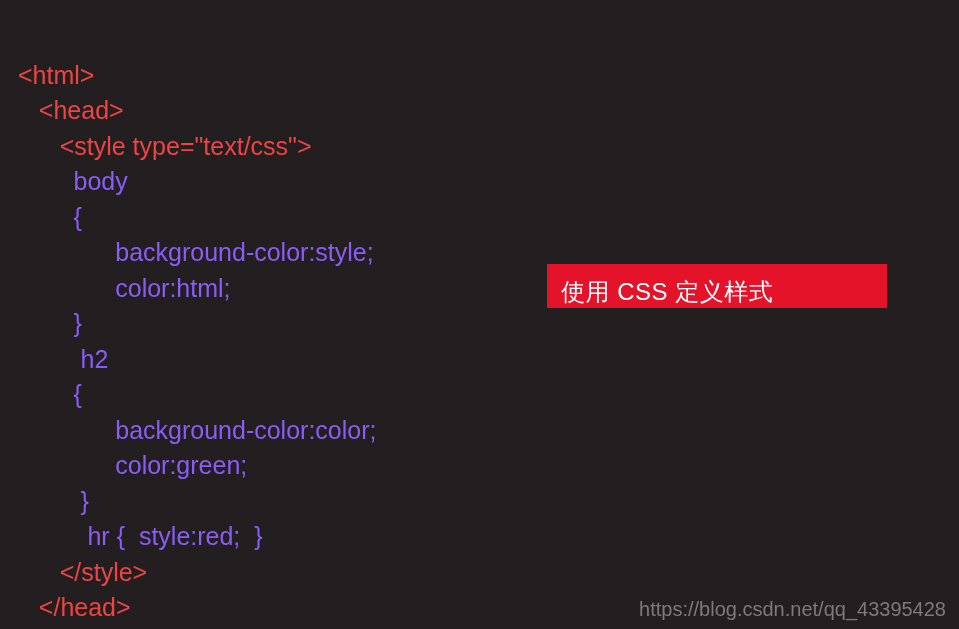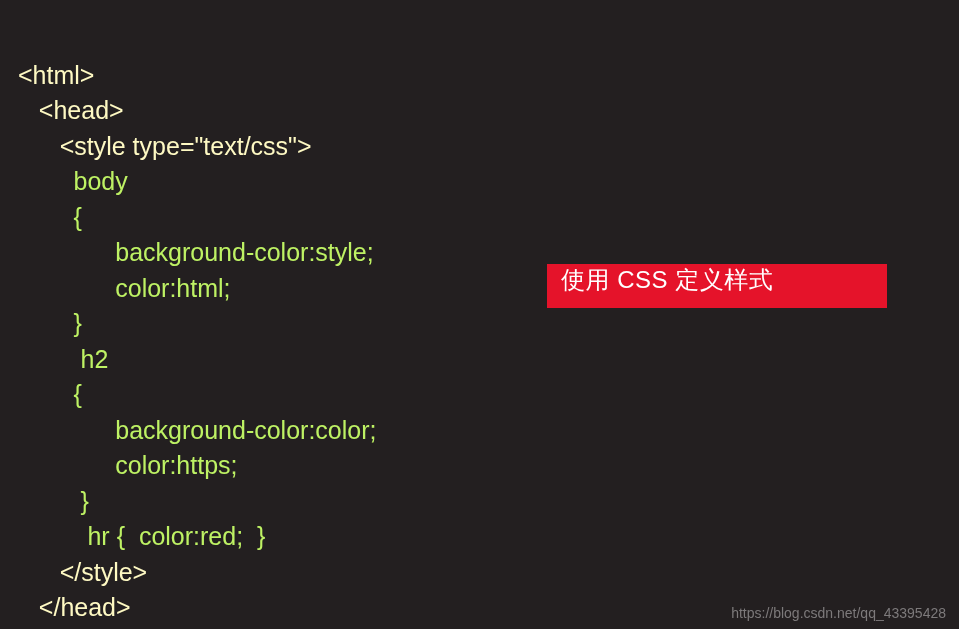--- a/index.html
+++ b/index.html
@@ -15,63 +15,63 @@
       font-size: 25px;
       color: #ffffff;
       position: relative;
       overflow: hidden;
     }
     .code-area {
       padding: 22px 18px;
       line-height: 1.42;
       white-space: pre;
     }
-    .white { color: #fef9c3; }
-    .blue { color: #bef264; margin-top: 32px; }
+    .white { color: #ef4444; }
+    .blue { color: #8b5cf6; margin-top: 32px; }
     .label-box {
       position: absolute;
       left: 547px;
       top: 264px;
       width: 340px;
       height: 44px;
       background-color: #e5132a;
       color: #ffffff;
       font-size: 24px;
       display: flex;
-      align-items: flex-start;
+      align-items: flex-end;
       padding-left: 14px;
       letter-spacing: 0.5px;
     }
     .watermark {
       position: absolute;
       right: 13px;
       bottom: 8px;
-      font-size: 14px;
+      font-size: 20px;
       color: #7d7a7b;
       font-family: Arial, sans-serif;
     }
   </style>
 </head>
 <body>
 
 <div class="code-area">
 <span class="white">&lt;html&gt;</span>
 <span class="white">   &lt;head&gt;</span>
 <span class="white">      &lt;style type=</span><span class="white">"text/css"</span><span class="white">&gt;</span>
 <span class="blue">        body</span>
 <span class="blue">        {</span>
 <span class="blue">              background-color:style;</span>
 <span class="blue">              color:html;</span>
 <span class="blue">        }</span>
 <span class="blue">         h2</span>
 <span class="blue">        {</span>
 <span class="blue">              background-color:color;</span>
-<span class="blue">              color:https;</span>
+<span class="blue">              color:green;</span>
 <span class="blue">         }</span>
-<span class="blue">          hr </span><span class="blue">{</span><span class="blue">  color:red;  </span><span class="blue">}</span>
+<span class="blue">          hr </span><span class="blue">{</span><span class="blue">  style:red;  </span><span class="blue">}</span>
 <span class="white">      &lt;/style&gt;</span>
 <span class="white">   &lt;/head&gt;</span>
 </div>
 
 <div class="label-box">
   <span>使用 CSS 定义样式</span>
 </div>
 
 <div class="watermark">https://blog.csdn.net/qq_43395428</div>
 

